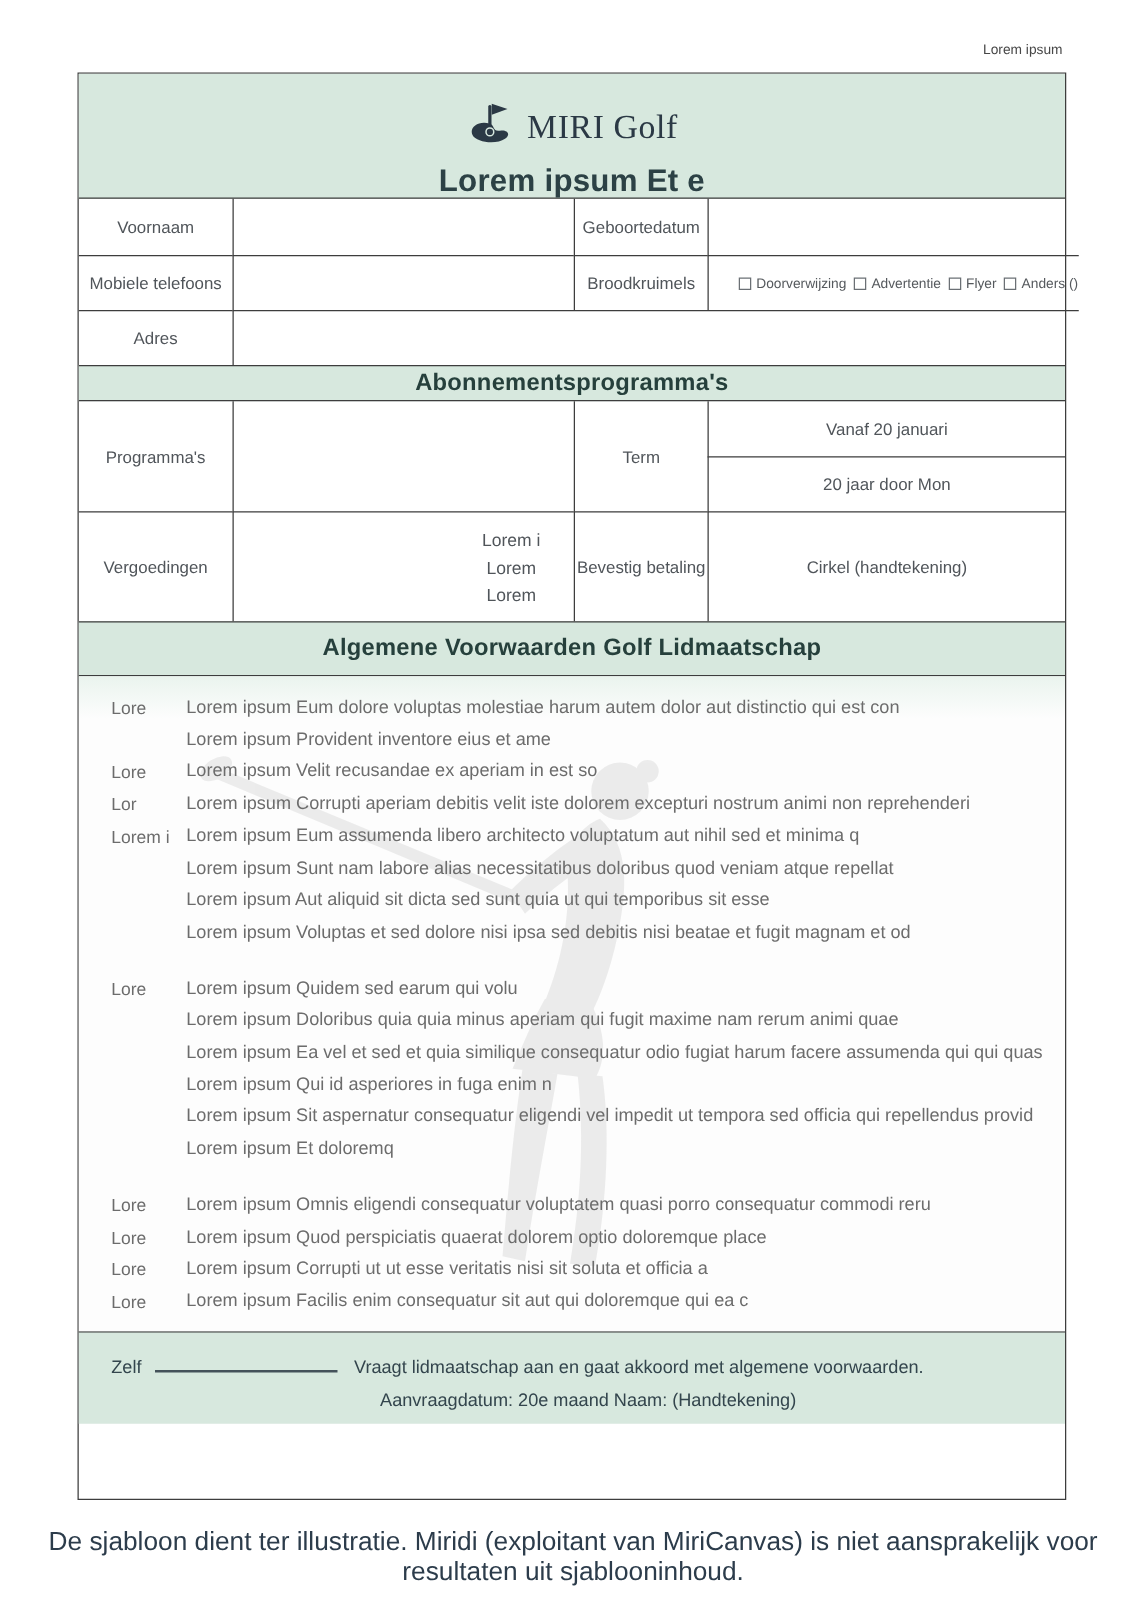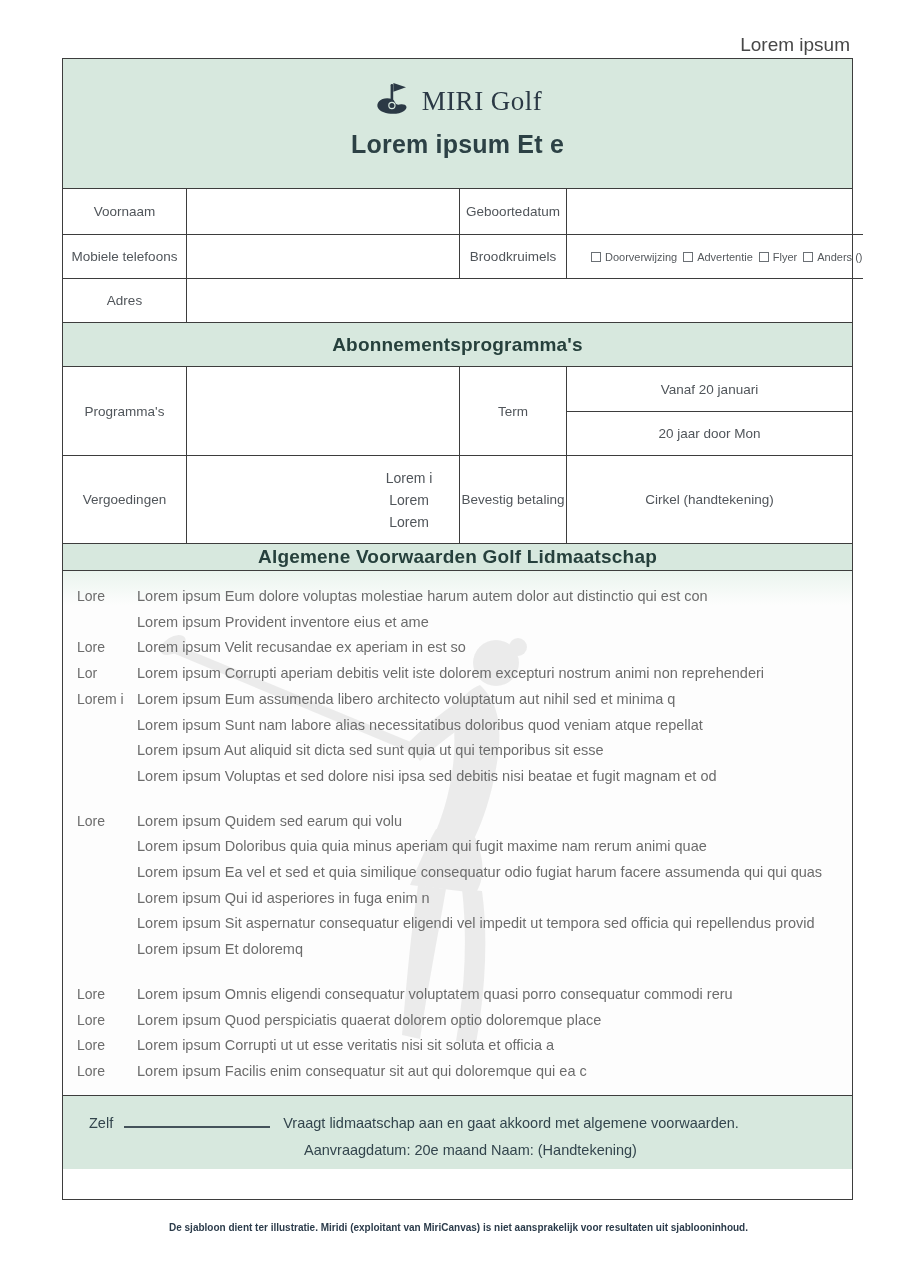--- a/index.html
+++ b/index.html
@@ -15,30 +15,30 @@
   *{box-sizing:border-box;margin:0;padding:0;}
   html,body{width:905px;height:1280px;}
   body{
     position:relative;
     background:#ffffff;
     font-family:"Liberation Sans", sans-serif;
     overflow:hidden;
   }
   .corner-label{
     position:absolute;top:34px;right:55px;
-    font-size:19px;color:#474747;
+    font-size:11px;color:#474747;
   }
   .doc{
     position:absolute;left:62px;top:58px;width:791px;height:1142px;
     border:1px solid var(--border);
     background:#fff;
   }
   
   .doc-header{
-    height:130px;background:var(--mint);
+    height:100px;background:var(--mint);
     border-bottom:1px solid var(--border);
     display:flex;flex-direction:column;align-items:center;
     padding-top:22px;
   }
   .brand-row{display:flex;align-items:center;gap:9px;}
   .brand-text{
     font-family:"Liberation Serif", serif;
     font-size:27px;color:var(--navy);letter-spacing:.5px;
   }
   .doc-title{
@@ -59,63 +59,63 @@
   .rowspan2{grid-row:1/3;}
   .checkbox-cell{justify-content:flex-start;padding-left:24px;flex-wrap:nowrap;gap:6px;}
   .cb-item{display:inline-flex;align-items:center;gap:4px;white-space:nowrap;}
   .cb-box{
     width:10px;height:10px;border:1.5px solid #6b7075;background:#fff;
     display:inline-block;flex:0 0 auto;
   }
   .cb-label{font-size:11px;color:#55595d;}
   
   .section-bar{
-    height:45px;background:var(--mint);
+    height:29px;background:var(--mint);
     border-top:1px solid var(--border);border-bottom:1px solid var(--border);
     display:flex;align-items:center;justify-content:center;
     font-size:19px;font-weight:bold;color:#26403c;letter-spacing:.2px;
   }
-  .section-bar.thin{height:28px;}
+  .section-bar.thin{height:44px;}
   .fees-value{
     flex-direction:column;justify-content:center;
     padding-left:172px;line-height:22px;font-size:14px;
   }
   
   .terms-area{
     position:relative;height:524px;overflow:hidden;
     background:linear-gradient(180deg,#eaf4ee 0px,#fdfdfd 34px,#fdfdfd 100%);
   }
   .watermark{
     position:absolute;left:95px;top:50px;width:400px;height:432px;
     opacity:.55;pointer-events:none;
   }
   .terms-list{position:relative;padding-top:13px;}
   .term-block{margin-bottom:19px;}
   .term-row{display:flex;line-height:25.7px;}
   .term-label{
-    flex:0 0 58px;margin-left:14px;font-size:14px;color:var(--terms);
+    flex:0 0 58px;margin-left:26px;font-size:14px;color:var(--terms);
   }
   .term-text{
     margin-left:2px;font-size:14.5px;color:var(--terms);white-space:nowrap;
   }
   
   .signature{
     height:74px;background:var(--mint);border-top:1px solid var(--border);
     padding:18px 0 0 26px;color:#33454d;font-size:14.5px;
   }
   .sig-row1{display:flex;align-items:baseline;}
   .sig-line{
     display:inline-block;width:146px;border-bottom:2px solid #44525a;
     margin:0 13px 0 11px;height:14px;
   }
   .sig-row2{text-align:center;margin-top:11px;}
   
   .page-footer{
     position:absolute;top:1222px;left:0;width:100%;
-    text-align:center;font-size:10px;font-weight:bold;color:var(--footer);padding-left:12px;
+    text-align:center;font-size:21px;font-weight:normal;color:var(--footer);padding-left:12px;
   }
 </style>
 </head>
 <body>
 
 <div class="corner-label">Lorem ipsum</div>
 
 <div class="doc">
 
   <div class="doc-header">

